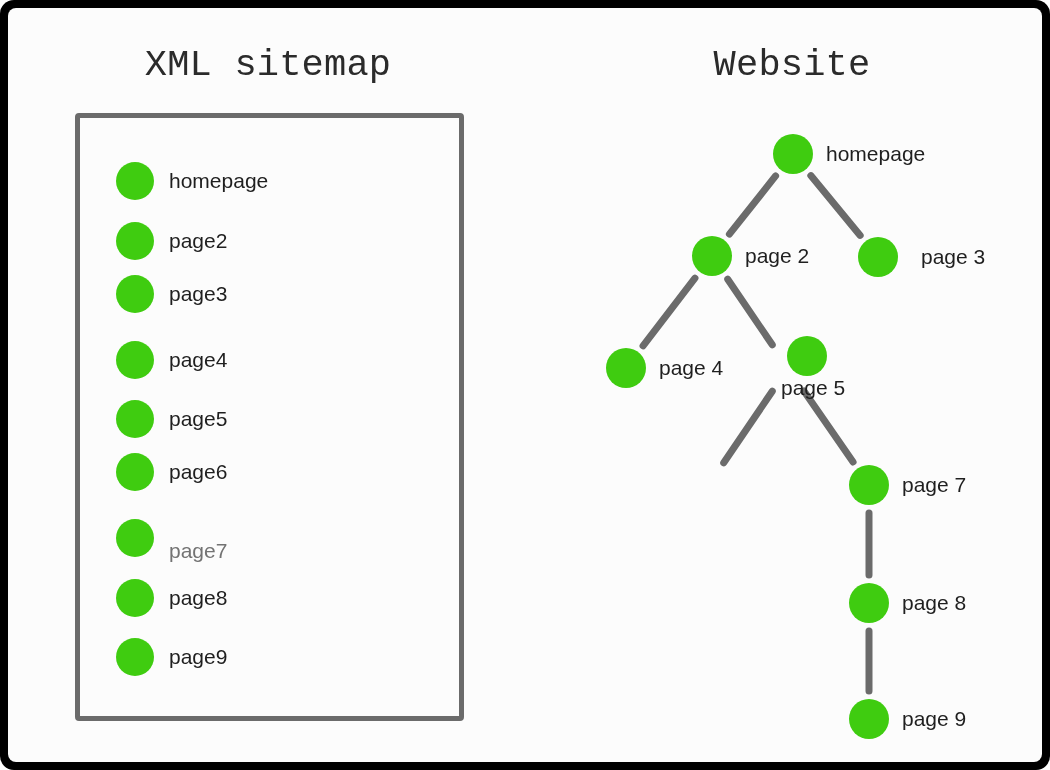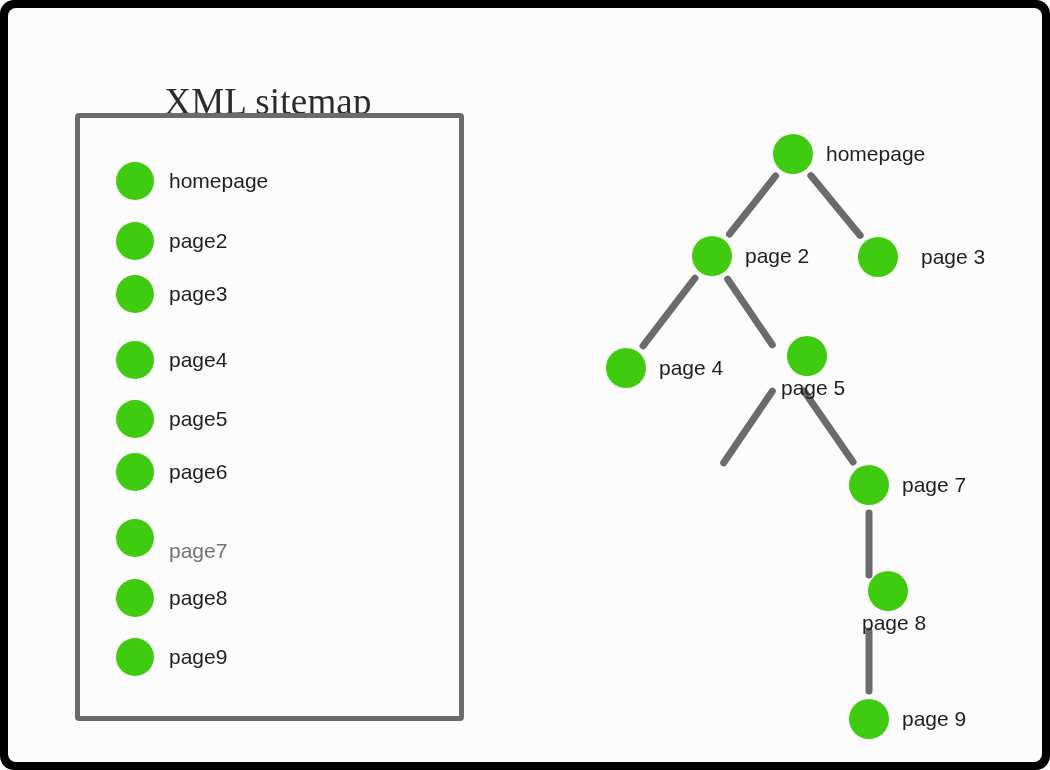--- a/index.html
+++ b/index.html
@@ -23,29 +23,28 @@
     width: 100%;
     height: 100%;
     background: #fcfcfc;
     border-radius: 8px;
     overflow: hidden;
   }
 
   
   .panel-title {
     position: absolute;
-    font-family: Liberation Serif, serif;
+    font-family: Liberation Mono, monospace;
     font-size: 37px;
     font-weight: 400;
     color: #2b2b2b;
     letter-spacing: 0.2px;
     white-space: nowrap;
     text-align: right;
     transform: translateX(-50%);
-    margin-top: 36px;
   }
   #title-sitemap { left: 260px; top: 36px; }
   #title-website { left: 784px; top: 36px; }
 
   
   #sitemap-box {
     position: absolute;
     left: 67px;
     top: 105px;
     width: 389px;
@@ -117,20 +116,21 @@
   }
 </style>
 </head>
 <body>
 
 <div id="canvas">
   <div id="sheet">
 
     <div class="panel-title" id="title-sitemap">XML sitemap</div>
 
+    <div class="panel-title" id="title-website">Website</div>
 
     <div id="sitemap-box">
       <div id="sitemap-list">
           <div class="list-row" style="top: 43px;">
             <div class="list-dot" style="background: rgb(63, 204, 16);"></div>
             <span class="list-label" style="color: rgb(31, 31, 31);">homepage</span>
           </div>
           <div class="list-row" style="top: 102.5px;">
             <div class="list-dot" style="background: rgb(63, 204, 16);"></div>
             <span class="list-label" style="color: rgb(31, 31, 31);">page2</span>
@@ -194,21 +194,21 @@
           <span class="tree-label" style="color: rgb(31, 31, 31);">page 4</span>
         </div>
         <div class="tree-node" style="left: 760px; top: 360px; flex-direction: column;">
           <div class="tree-dot" style="background: rgb(63, 204, 16);"></div>
           <span class="tree-label" style="color: rgb(31, 31, 31);">page 5</span>
         </div>
         <div class="tree-node" style="left: 841px; top: 477px;">
           <div class="tree-dot" style="background: rgb(63, 204, 16);"></div>
           <span class="tree-label" style="color: rgb(31, 31, 31);">page 7</span>
         </div>
-        <div class="tree-node" style="left: 841px; top: 595px; flex-direction: column;">
+        <div class="tree-node" style="left: 841px; top: 595px;">
           <div class="tree-dot" style="background: rgb(63, 204, 16);"></div>
           <span class="tree-label" style="color: rgb(31, 31, 31);">page 8</span>
         </div>
         <div class="tree-node" style="left: 841px; top: 711px;">
           <div class="tree-dot" style="background: rgb(63, 204, 16);"></div>
           <span class="tree-label" style="color: rgb(31, 31, 31);">page 9</span>
         </div>
       </div>
 
   </div>

